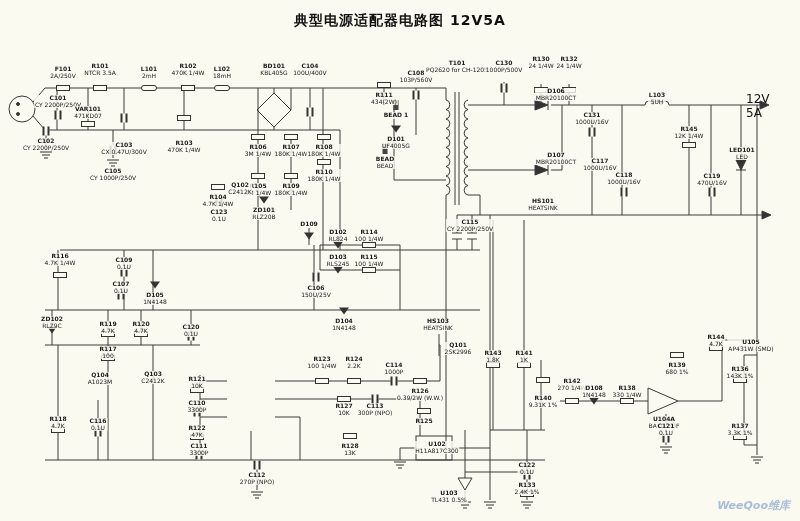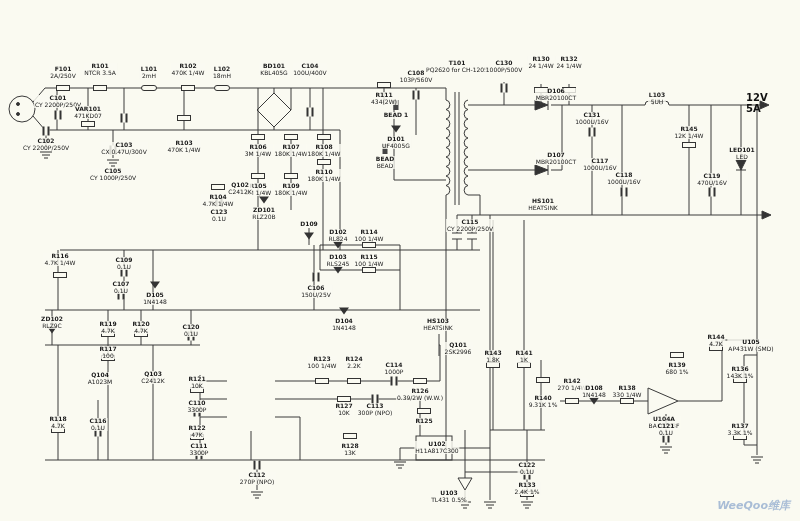--- a/index.html
+++ b/index.html
@@ -30,32 +30,33 @@
     position:absolute; left:227px; top:367px; width:48px; height:64px;
     border:1px solid #333; background:#fdfdf6; z-index:2; color:#111;
   }
   .ic-ref { position:absolute; top:17px; left:0; width:100%; text-align:center; font-size:6.5px; font-weight:bold; }
   .ic-val { position:absolute; top:26px; left:0; width:100%; text-align:center; font-size:5.5px; }
   .pin { position:absolute; font-size:5px; color:#222; }
   .pl1 { left:2px; top:10px; } .pl2 { left:2px; top:37px; } .pl3 { left:2px; top:50px; }
   .pr1 { right:2px; top:10px; } .pr2 { right:2px; top:50px; }
   .out-label {
     position:absolute; left:764px; top:92px; transform:translateX(-50%);
-    font-size:10px; font-weight:bold; color:#111; z-index:3;
+    font-size:12px; font-weight:normal; color:#111; z-index:3;
   }
   .watermark {
     position:absolute; right:10px; bottom:8px; font-size:11px; font-style:italic;
     font-weight:bold; color:#a9bdd6; z-index:4;
   }
 </style>
 </head>
 <body>
 
 <div class="page">
 
+  <div class="title">典型电源适配器电路图 12V5A</div>
 
   <svg class="wires" width="800" height="521" viewBox="0 0 800 521">
     <defs>
       <g id="gnd" stroke="#333" stroke-width="1">
         <line x1="-6" y1="0" x2="6" y2="0"></line>
         <line x1="-4" y1="3" x2="4" y2="3"></line>
         <line x1="-2" y1="6" x2="2" y2="6"></line>
       </g>
     </defs>
     <g stroke="#3a3a3a" stroke-width="1" fill="none">

